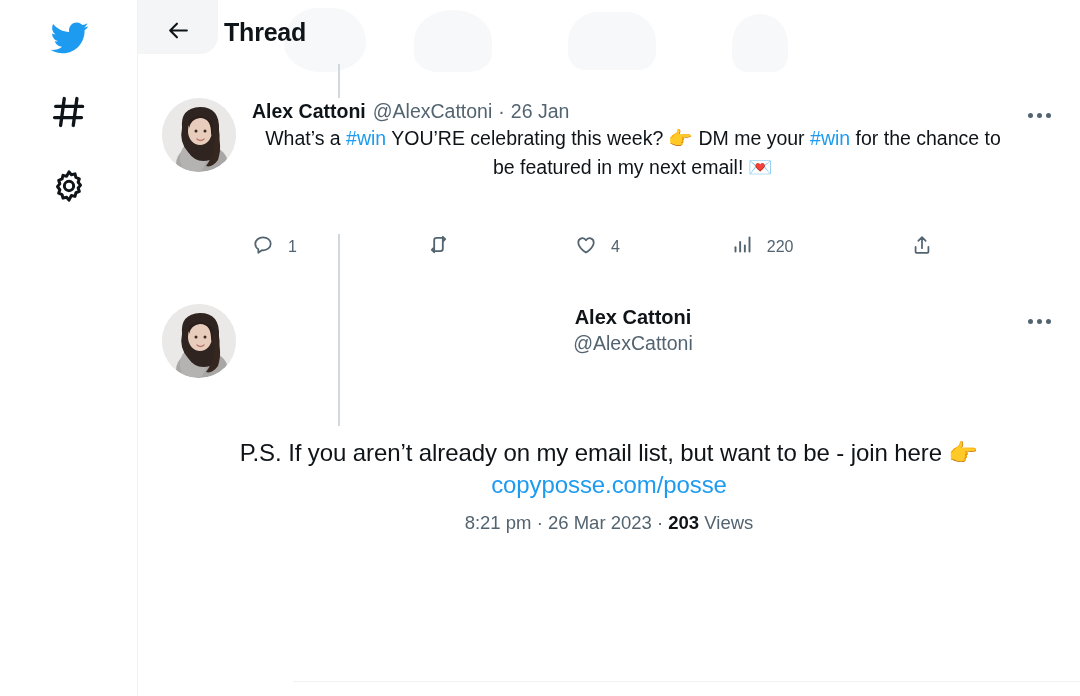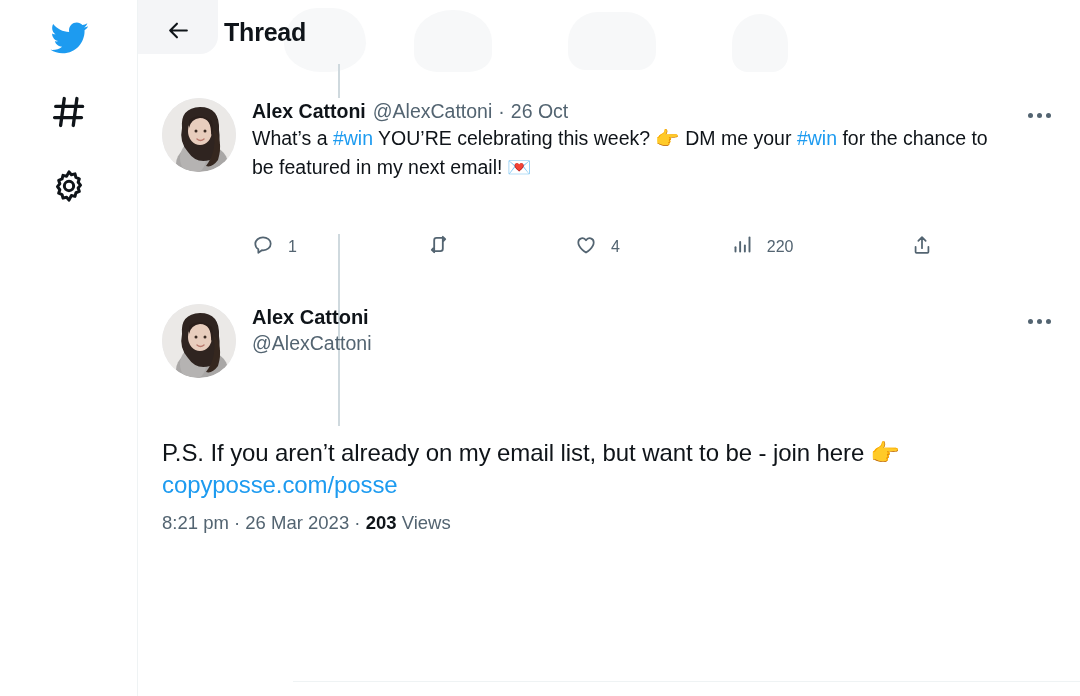--- a/index.html
+++ b/index.html
@@ -93,21 +93,21 @@
   }
   .header-title {
     font-size: 25px;
     font-weight: bold;
     color: #0f1419;
     margin-left: 24px;
     letter-spacing: -0.2px;
   }
 
   
-  .thread { position: relative; z-index: 2; }
+  .thread { position: relative; z-index: 2; text-align: center; }
 
   .tweet-row {
     position: relative;
     display: flex;
     padding: 0 24px 0 24px;
   }
 
   
   .thread-line-top {
     position: absolute;
@@ -333,21 +333,21 @@
               <path d="M35 41 Q38.5 44 42 41" stroke="#b9796d" stroke-width="1.4" fill="none" stroke-linecap="round"></path>
             </g>
           </svg>
         </div>
 
         <div class="tweet-main">
           <div class="namerow">
             <span class="dispname">Alex Cattoni</span>
             <span class="handle">@AlexCattoni</span>
             <span class="dot">·</span>
-            <span class="date">26 Oct</span>
+            <span class="date">26 Jan</span>
           </div>
 
           <div class="tweet-text">
             <span>What’s a </span><span class="hash">#win</span><span> YOU’RE celebrating this week? </span><span class="emoji">👉</span><span> DM me your </span><span class="hash">#win</span><span> for the chance to be featured in my next email! </span><span class="emoji">💌</span>
           </div>
 
           <div class="para-gap"></div>
 
 
           <div class="actions">

